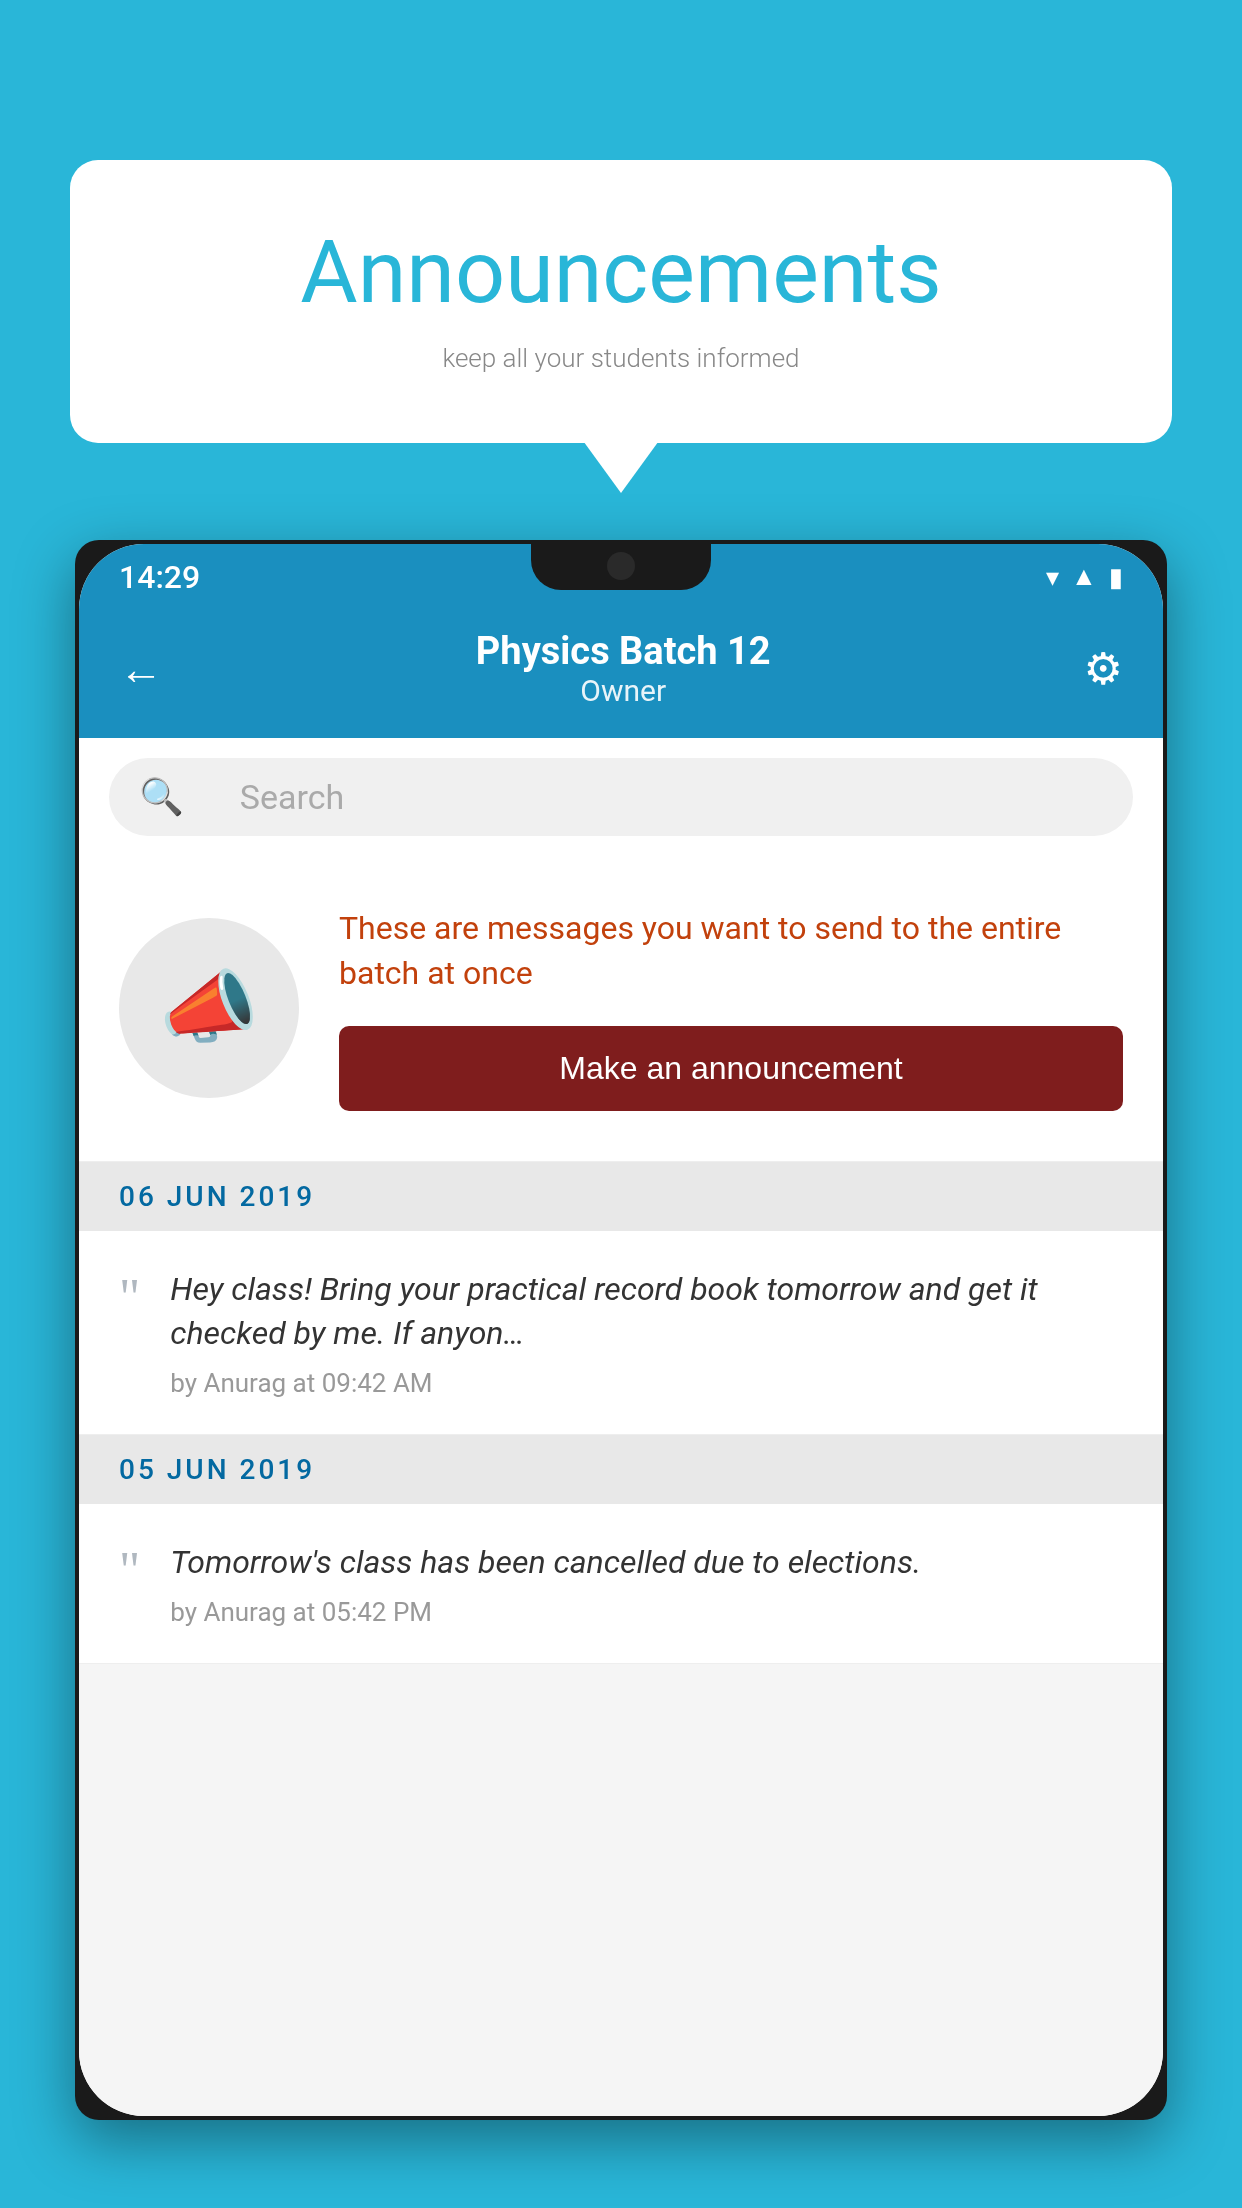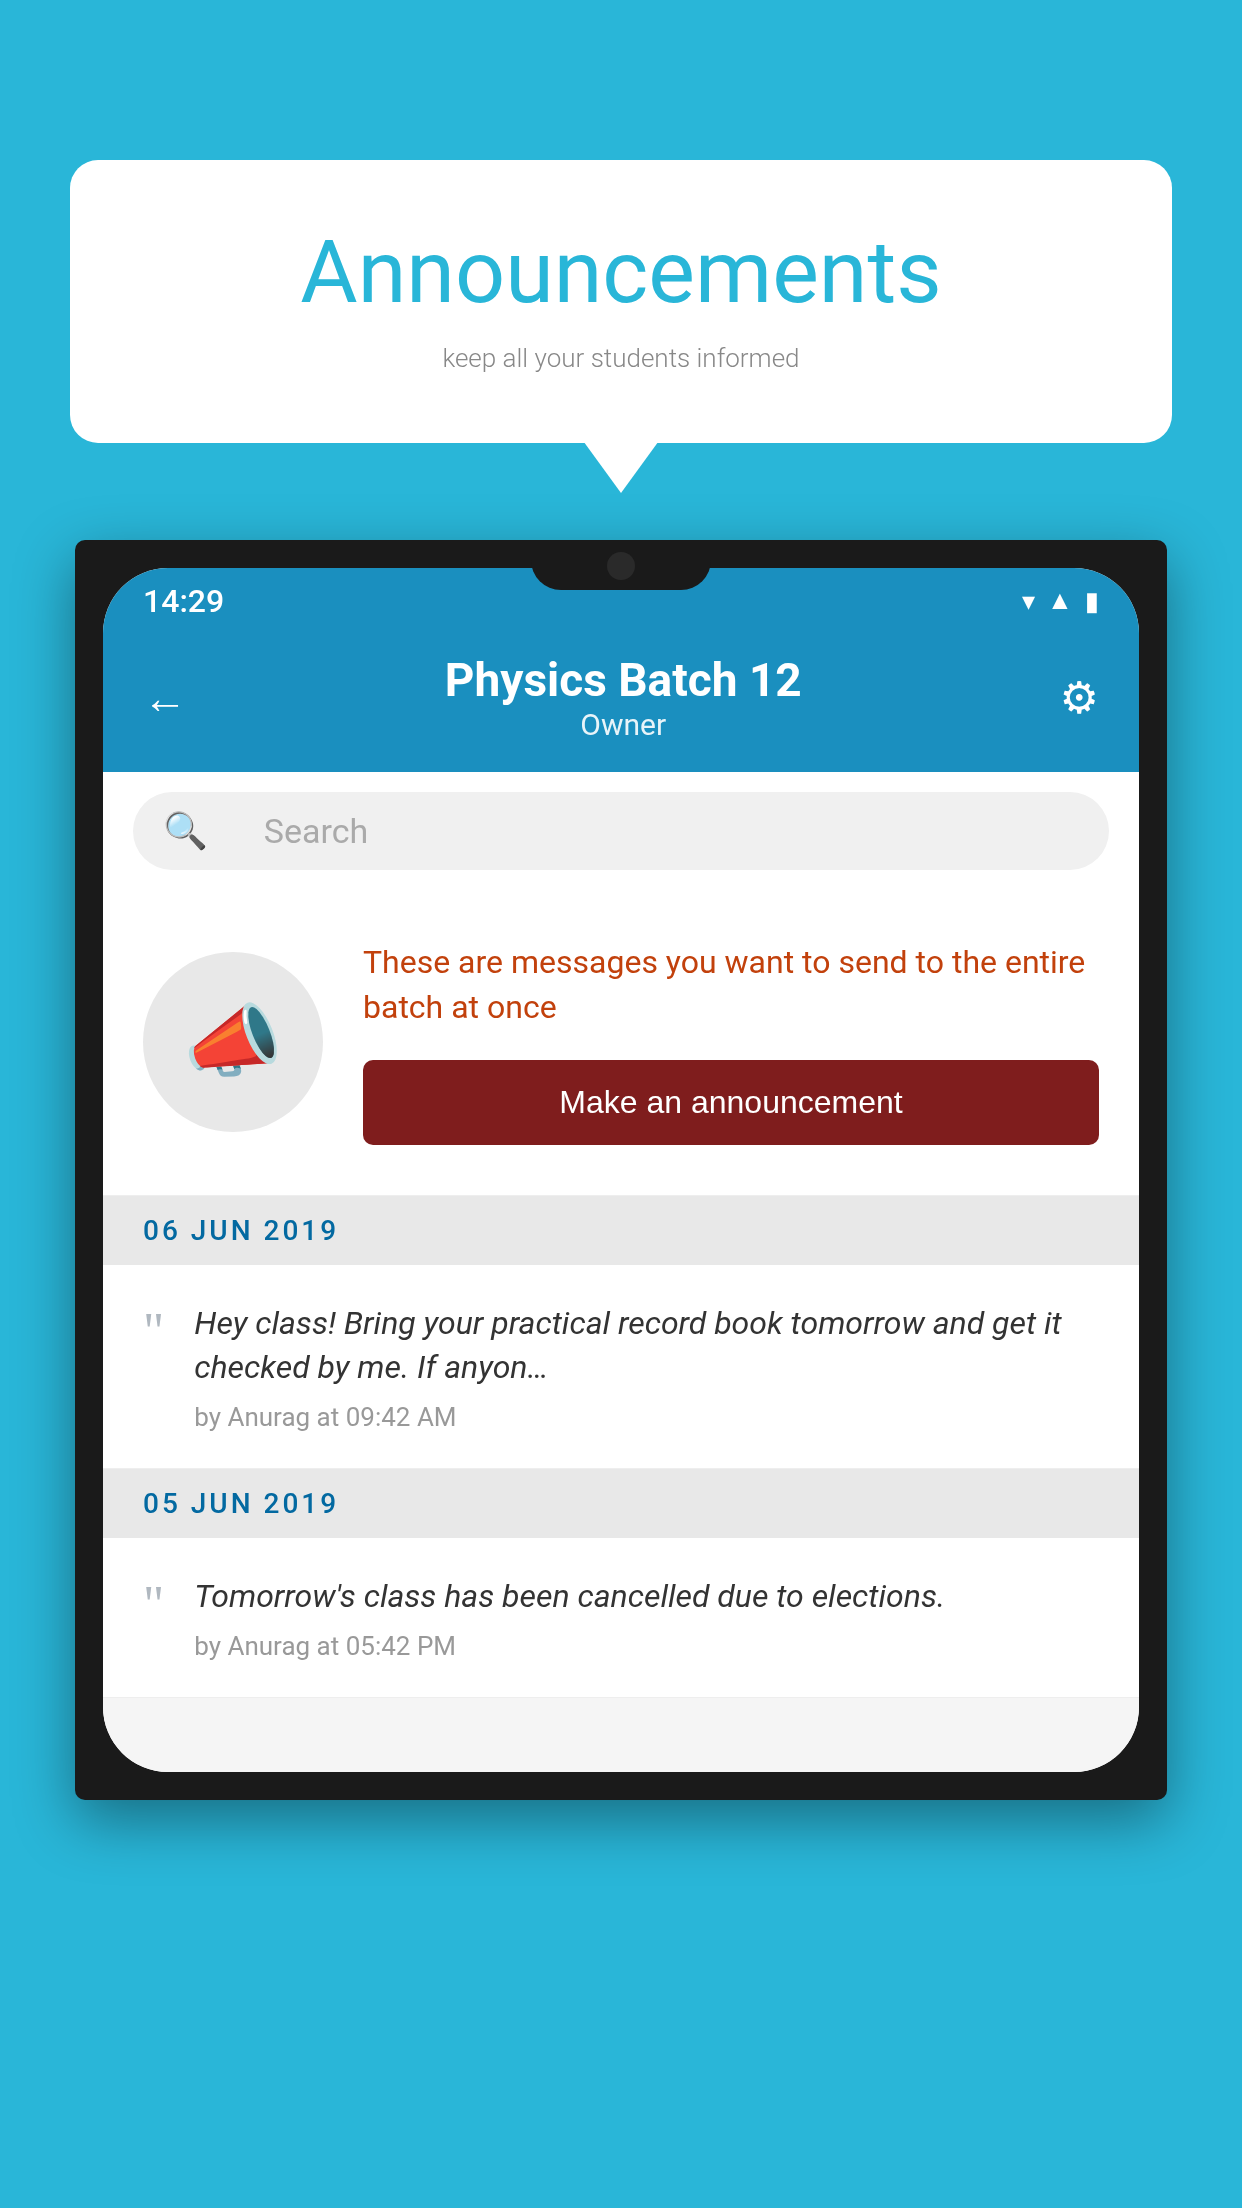--- a/index.html
+++ b/index.html
@@ -57,24 +57,24 @@
     
     .phone-container {
       position: absolute;
       top: 540px;
       left: 75px;
       right: 75px;
       bottom: 0;
     }
     .phone-outer {
       background: #1a1a1a;
-      border-radius: 10px;
-      padding: 28px;
+      border-radius: 24px;
+      padding: 4px;
       width: 100%;
-      height: 1260px;
+      height: 1580px;
       position: relative;
       box-shadow: 0 20px 60px rgba(0,0,0,0.4);
     }
     .phone-inner {
       background: white;
       border-radius: 65px;
       overflow: hidden;
       height: 100%;
       position: relative;
     }
@@ -140,21 +140,21 @@
       color: white;
       font-size: 44px;
       cursor: pointer;
     }
     .header-title-block {
       text-align: center;
       flex: 1;
     }
     .header-title {
       color: white;
-      font-size: 46px;
+      font-size: 38px;
       font-weight: 700;
       text-align: center;
     }
     .header-subtitle {
       color: rgba(255,255,255,0.9);
       font-size: 30px;
       font-weight: 400;
     }
     .gear-btn {
       color: white;

